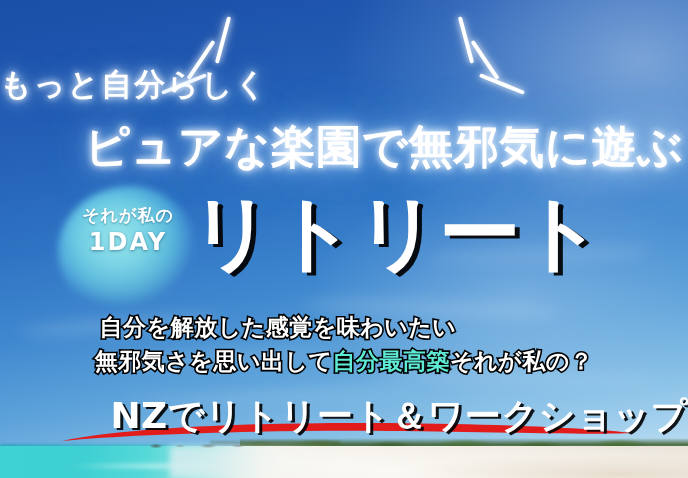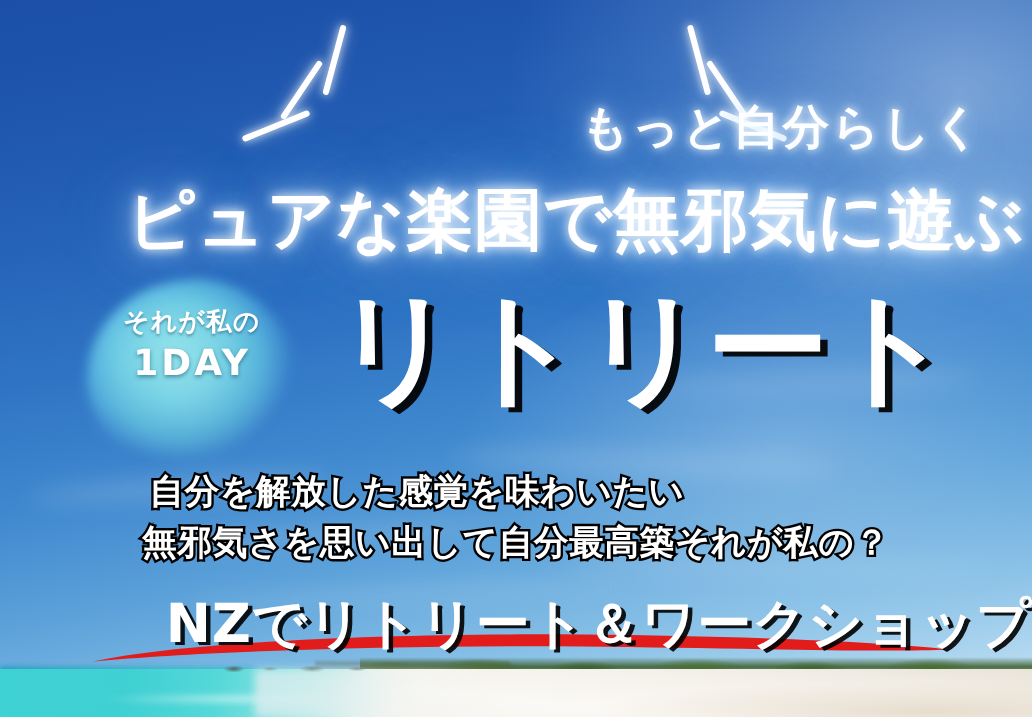--- a/index.html
+++ b/index.html
@@ -122,21 +122,21 @@
   .spark {
     position: absolute;
     background: #ffffff;
     border-radius: 3px;
     box-shadow: 0 0 6px rgba(255,255,255,0.85), 0 0 12px rgba(255,255,255,0.45);
   }
 
   
   .t-line1 {
     position: absolute; left: 0; top: 64px; width: 656px;
-    text-align: right;
+    text-align: left;
     font-size: 31px; font-weight: 700; color: #ffffff;
     letter-spacing: 2px;
     text-shadow:
       0 0 6px rgba(255,255,255,0.95),
       0 0 14px rgba(200,230,255,0.85),
       0 0 26px rgba(160,210,255,0.6);
   }
 
   .t-line2 {
     position: absolute; left: 0; top: 117px; width: 688px;
@@ -163,40 +163,39 @@
   .badge-big {
     font-size: 24px; font-weight: 700; letter-spacing: 2px; line-height: 1.25;
     text-shadow: 0 1px 3px rgba(0,60,90,0.5);
   }
 
   .t-retreat {
     position: absolute; left: 190px; top: 192px;
     font-size: 82px; font-weight: 900; color: #ffffff;
     letter-spacing: -1px; line-height: 1;
     text-shadow: 5px 3px 0 rgba(0,0,0,0.92);
-    margin-left: 32px;
   }
 
   .t-sub1 {
     position: absolute; left: 0; top: 312px; width: 556px;
     text-align: center; font-size: 23px; font-weight: 700; color: #ffffff;
     letter-spacing: 0.5px;
     -webkit-text-stroke: 3.2px #000;
     paint-order: stroke fill;
     text-shadow: 0 1px 1px rgba(0,0,0,0.5);
   }
   .t-sub2 {
     position: absolute; left: 0; top: 346px; width: 688px;
     text-align: center; font-size: 23px; font-weight: 700; color: #ffffff;
     letter-spacing: 0.5px;
     -webkit-text-stroke: 3.2px #000;
     paint-order: stroke fill;
     text-shadow: 0 1px 1px rgba(0,0,0,0.5);
   }
-  .hl-yellow { color: #ffffff; }
+  .hl-yellow { color: #5eead4; }
 
   .t-bottom {
     position: absolute; left: 0; top: 392px; width: 688px;
     text-align: right; font-size: 36px; font-weight: 900; color: #ffffff;
     letter-spacing: 0.5px;
     text-shadow: 3px 2px 0 rgba(0,0,0,0.90);
   }
 
   .red-stroke {
     position: absolute; left: 58px; top: 421px; width: 578px; height: 22px;

